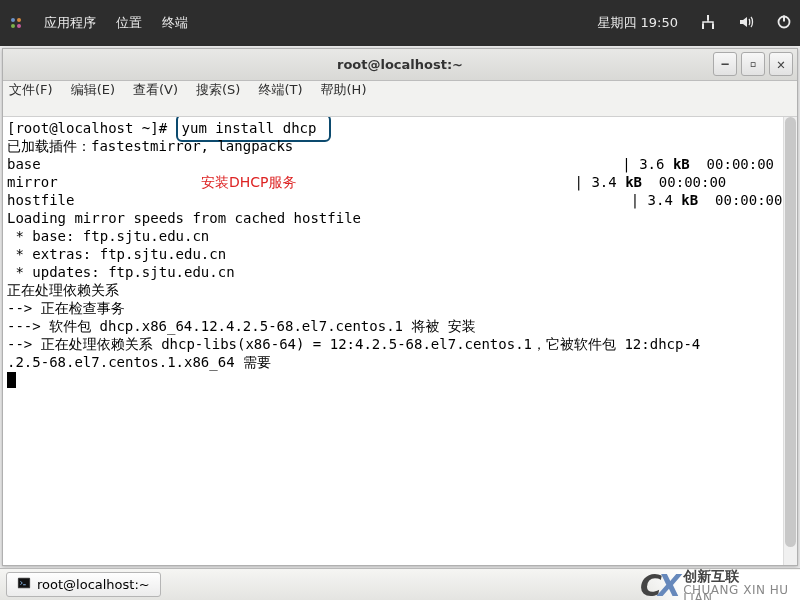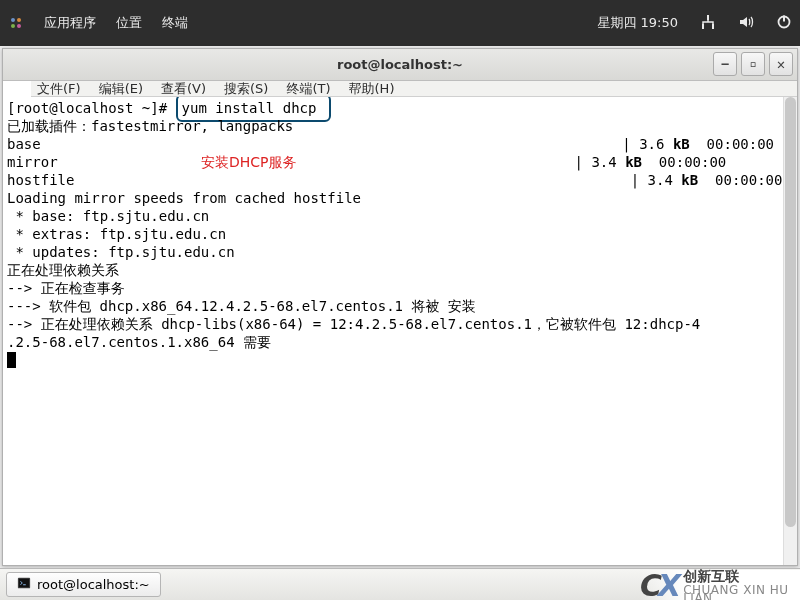--- a/index.html
+++ b/index.html
@@ -19,22 +19,22 @@
     background:#ffffff; border:1px solid #b0b0b0; box-shadow:0 1px 4px rgba(0,0,0,.25);
     display:flex; flex-direction:column;
   }
   .titlebar { height:32px; background:linear-gradient(#e8e8e6,#d9d9d6); border-bottom:1px solid #bdbdbd;
     display:flex; align-items:center; justify-content:center; position:relative; font-size:13px; font-weight:bold; color:#333;}
   .titlebar .win-controls { position:absolute; right:4px; top:3px; display:flex; gap:4px; }
   .win-btn { width:24px; height:24px; border:1px solid #aaa; border-radius:3px; background:linear-gradient(#f7f7f7,#e2e2e2);
     display:flex; align-items:center; justify-content:center; font-family:monospace; font-size:12px; color:#444; cursor:pointer;}
   .win-btn.close { font-size:14px; }
 
-  .menubar { height:16px; background:#f2f2f0; border-bottom:1px solid #d0d0d0; display:flex; align-items:center;
-    padding:0 6px; gap:18px; font-size:13px; color:#2d2d2d;margin-left:28px;}
+  .menubar { height:36px; background:#f2f2f0; border-bottom:1px solid #d0d0d0; display:flex; 
+    padding:0 6px; gap:18px; font-size:13px; color:#2d2d2d;}
   .menubar span { cursor:default; }
 
   .terminal-body { flex:1; background:#ffffff; color:#000000; font-family:"DejaVu Sans Mono","Courier New",monospace;
     font-size:14px; line-height:18px; padding:2px 4px; white-space:pre; overflow:hidden; position:relative;}
 
   .cmd-box { border:2px solid #0c4a6e; padding:4px 4px; border-radius:6px; }
   .annotation { color:#d22; font-weight:normal; font-family:"DejaVu Sans",sans-serif; }
   .bold { font-weight:bold; }
   .cursor { display:inline-block; width:9px; height:16px; background:#000; vertical-align:text-bottom; }
 

